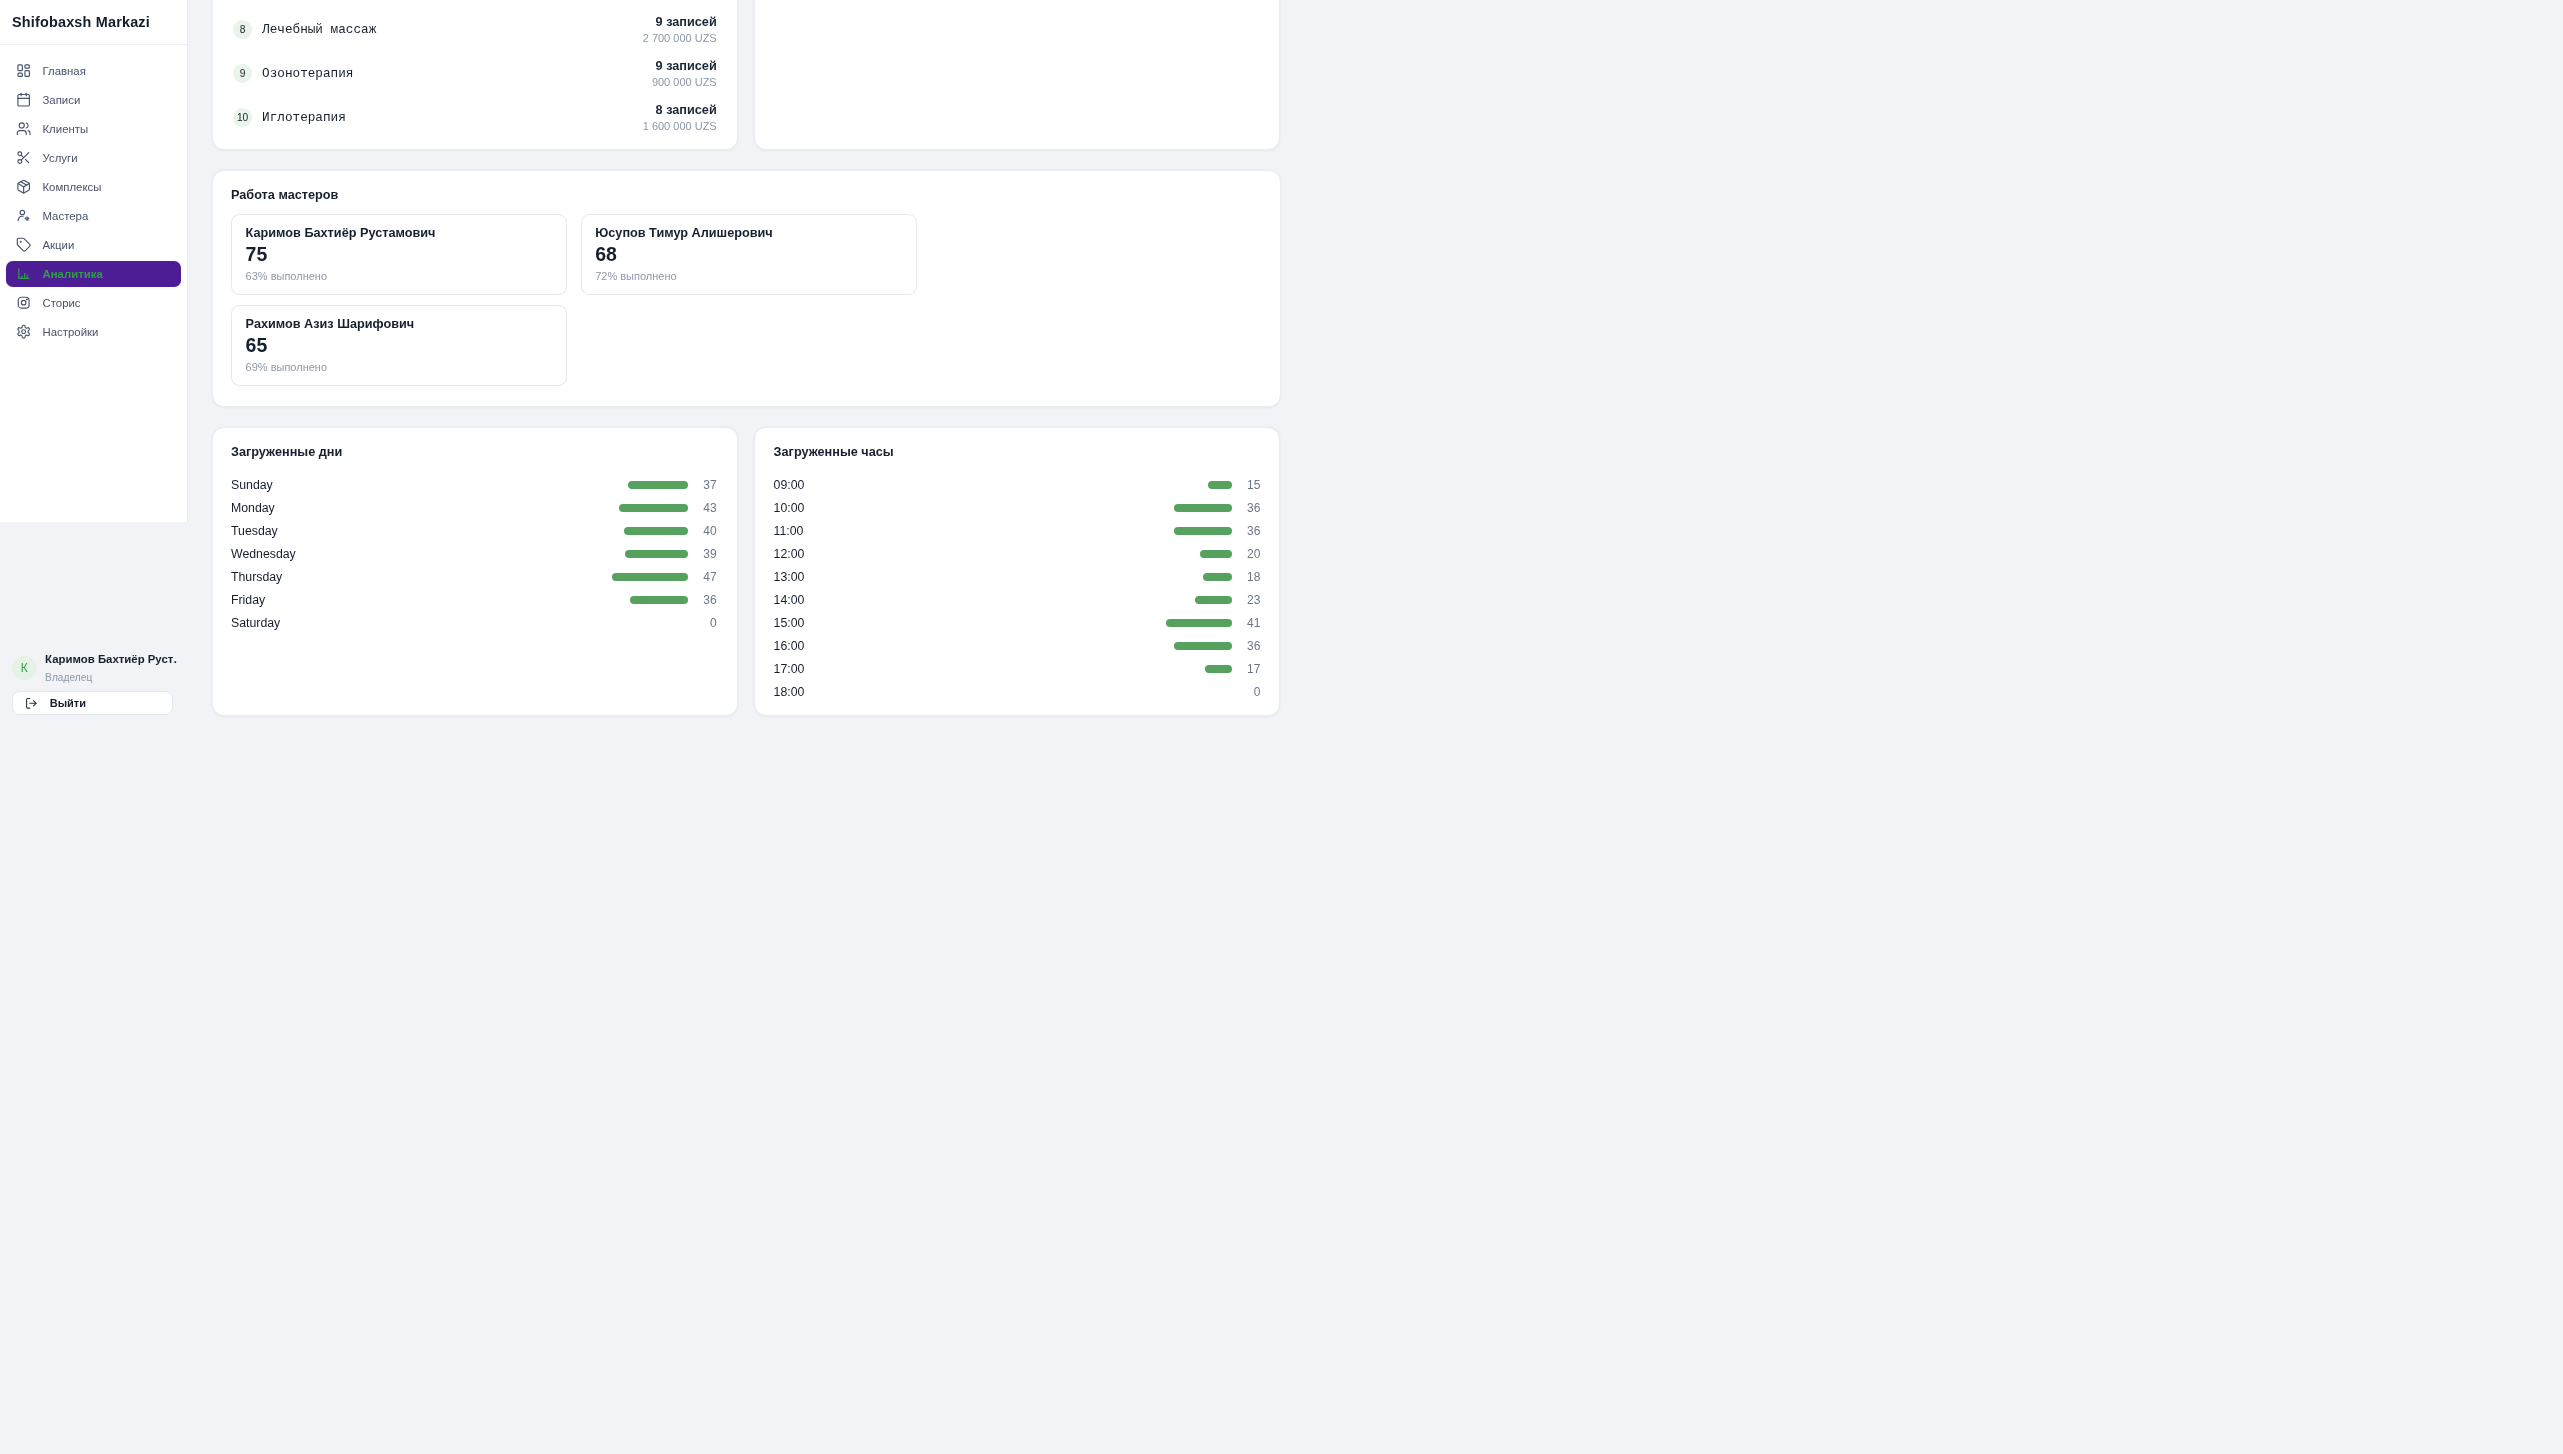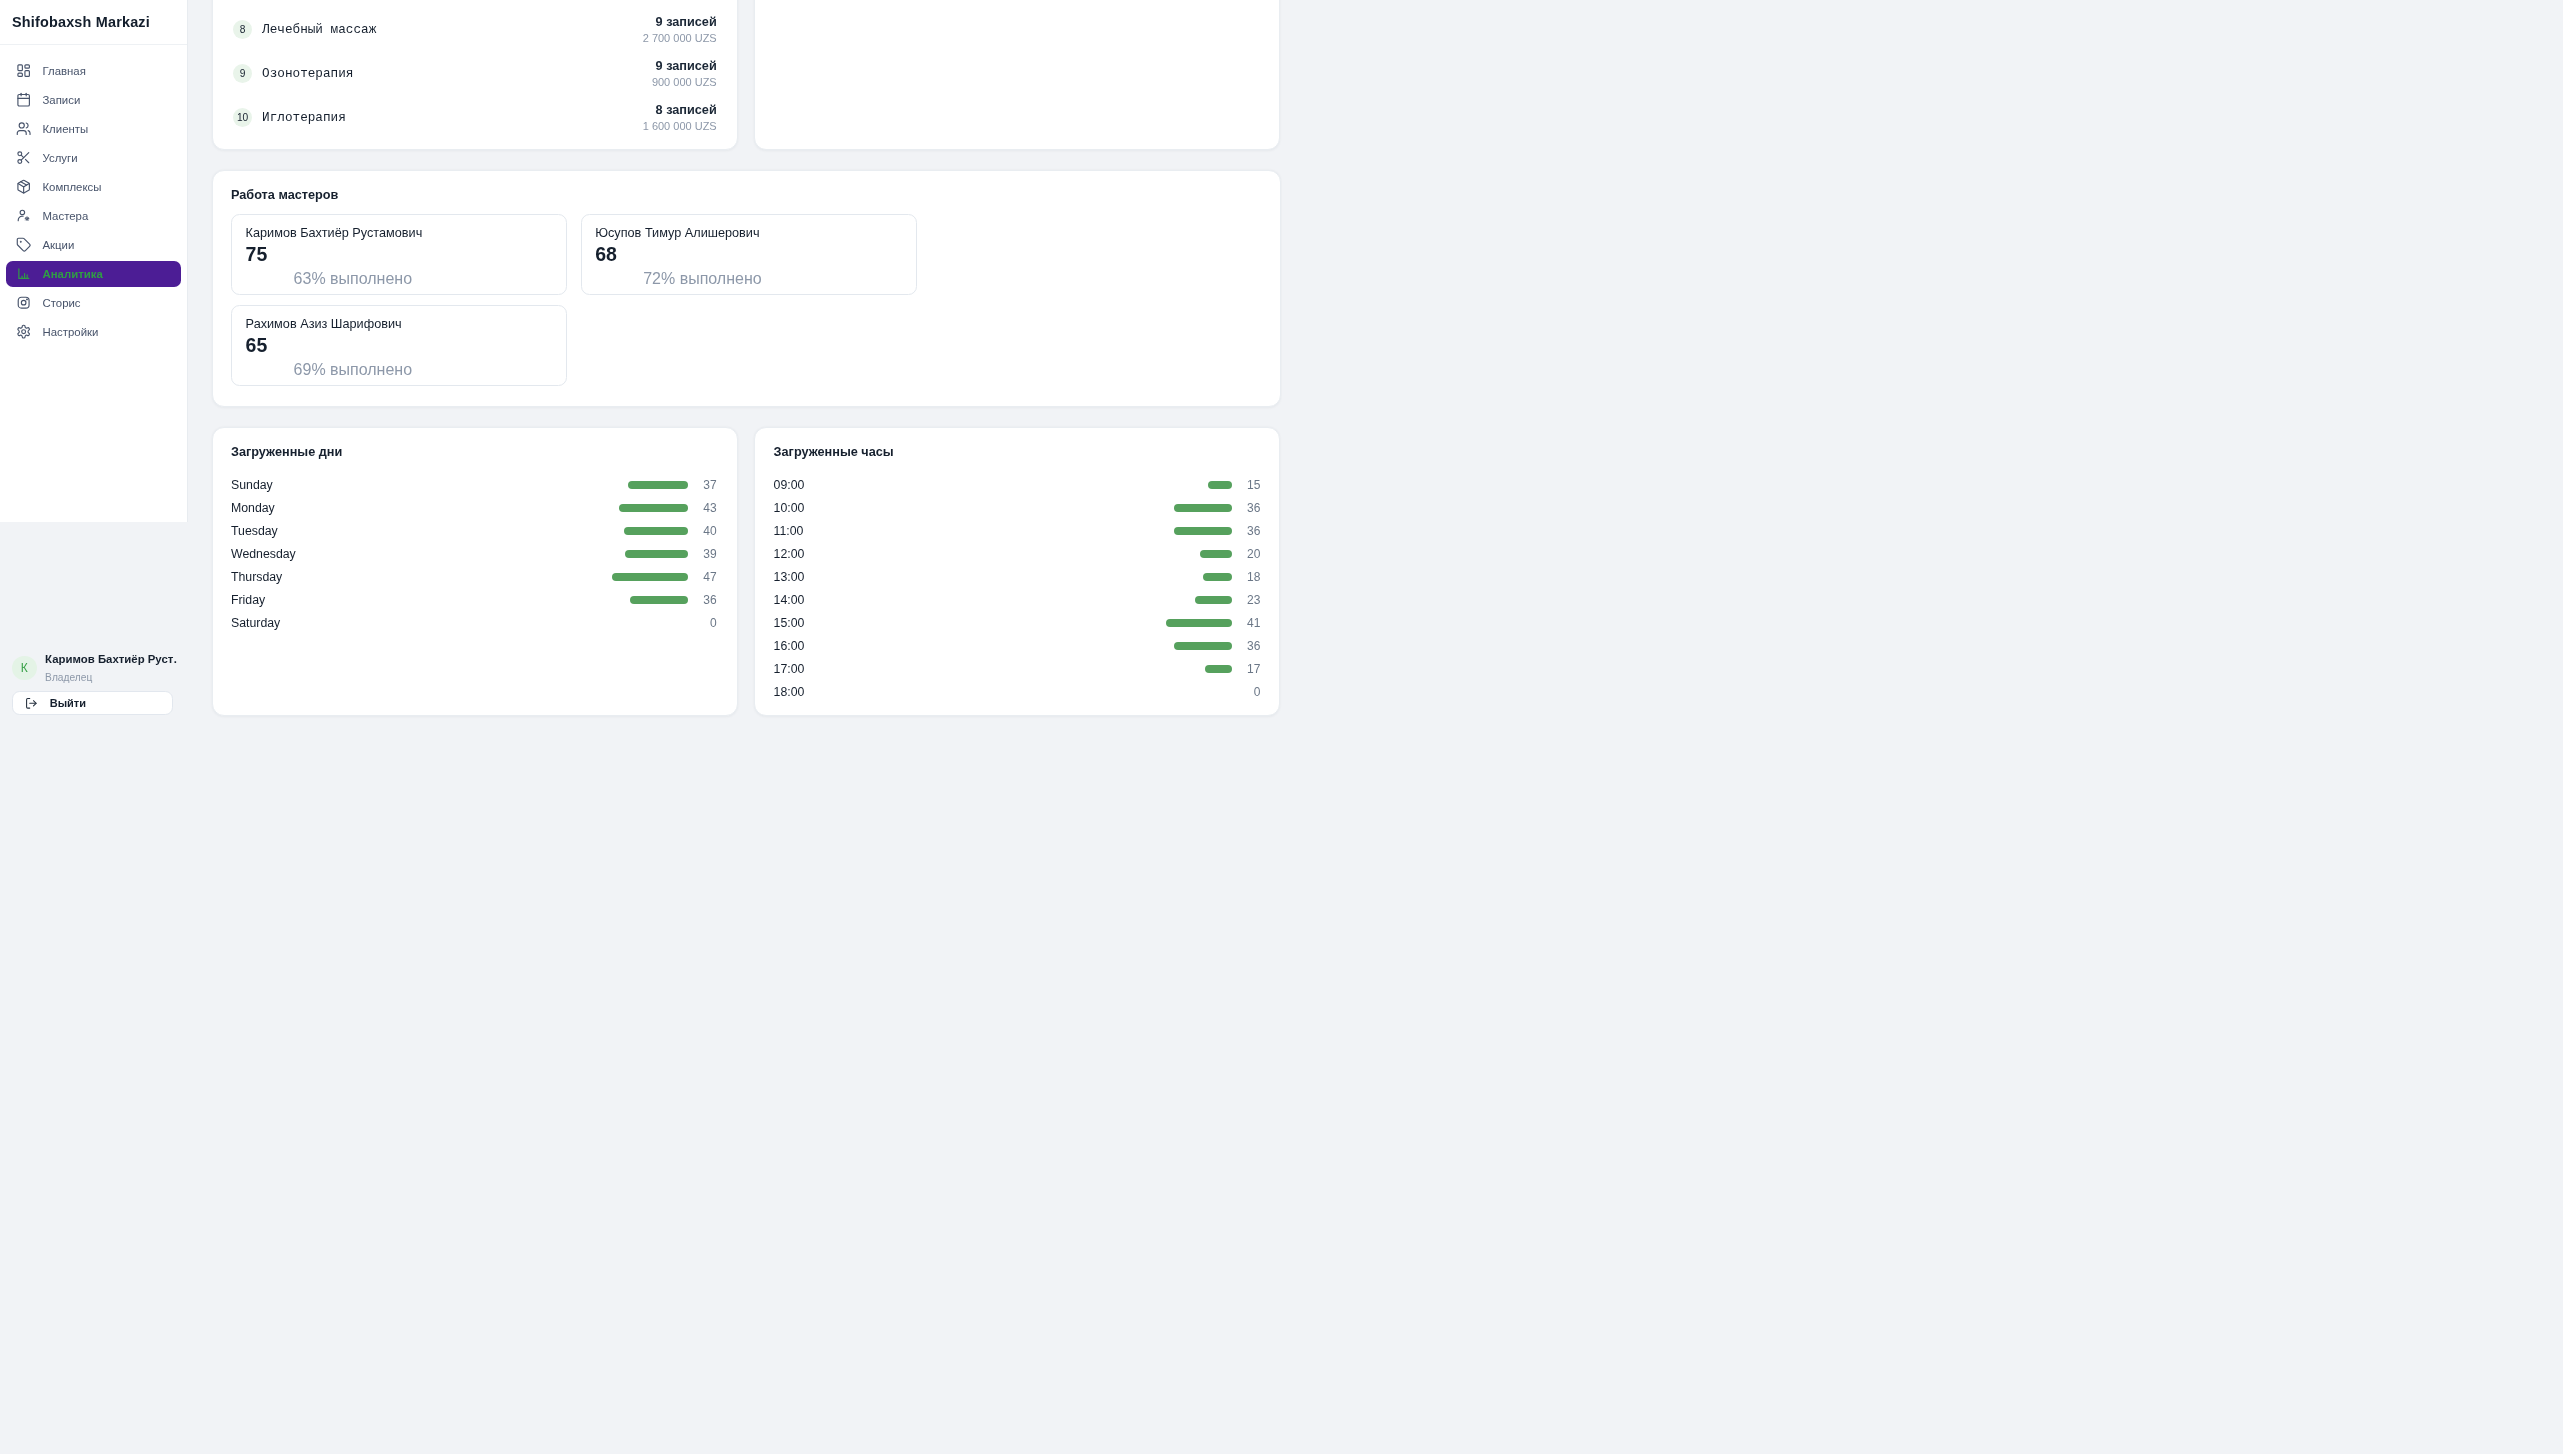--- a/index.html
+++ b/index.html
@@ -40,23 +40,23 @@
   .svc-name{font-size:12.7px;color:#16202e;font-family:Liberation Mono, monospace;}
   .svc-right{margin-left:auto;text-align:right;}
   .svc-records{font-size:12.7px;font-weight:600;color:#1b2736;}
   .svc-amount{font-size:11px;color:#8d98a9;margin-top:3.4px;}
 
   
   #card-masters{left:212px;top:170px;width:1069px;height:237px;padding:17px 17px 0 18px;}
   .section-title{font-size:12.7px;font-weight:700;color:#16202e;}
   .masters-grid{display:flex;flex-wrap:wrap;gap:10.2px 13.6px;margin-top:12px;}
   .m-card{width:336px;height:81px;border:0.8px solid #e3e8ee;border-radius:8.5px;background:#fff;padding:11px 13.6px;box-sizing:border-box;}
-  .m-name{font-size:12.7px;font-weight:400;color:#16202e;white-space:nowrap;}
+  .m-name{font-size:12.7px;font-weight:700;color:#16202e;white-space:nowrap;}
   .m-count{font-size:19.5px;font-weight:700;color:#16202e;margin-top:2.5px;}
-  .m-pct{font-size:16px;color:#8d98a9;margin-top:4.2px;margin-left:48px;}
+  .m-pct{font-size:11px;color:#8d98a9;margin-top:4.2px;}
 
   
   #card-days{left:212px;top:427px;width:526px;height:289px;padding:17px 20.3px 0 18px;}
   #card-hours{left:754px;top:427px;width:526px;height:289px;padding:17px 18.6px 0 18.6px;}
   .chart-title{font-size:12.7px;font-weight:700;color:#16202e;margin-bottom:10.2px;}
   .bar-row{height:23px;display:flex;align-items:flex-end;}
   .bar-label{font-size:12.3px;color:#16202e;}
   .bar-right{margin-left:auto;display:flex;align-items:center;}
   .bar{height:7.6px;border-radius:4.2px;background:#56a15d;margin-right:6.8px;}
   .bar-value{min-width:22px;text-align:right;font-size:12px;color:#6b7787;}

